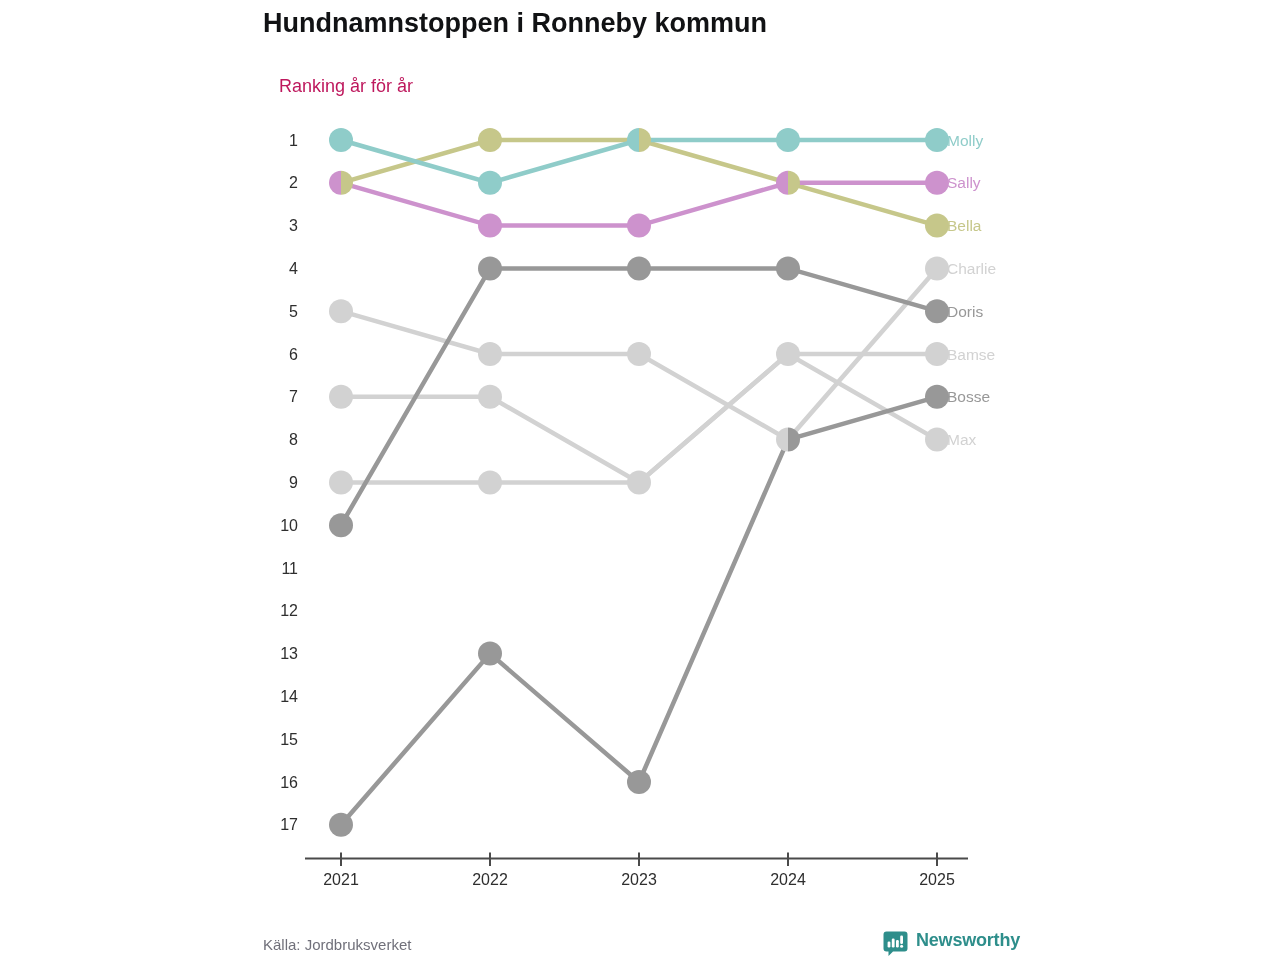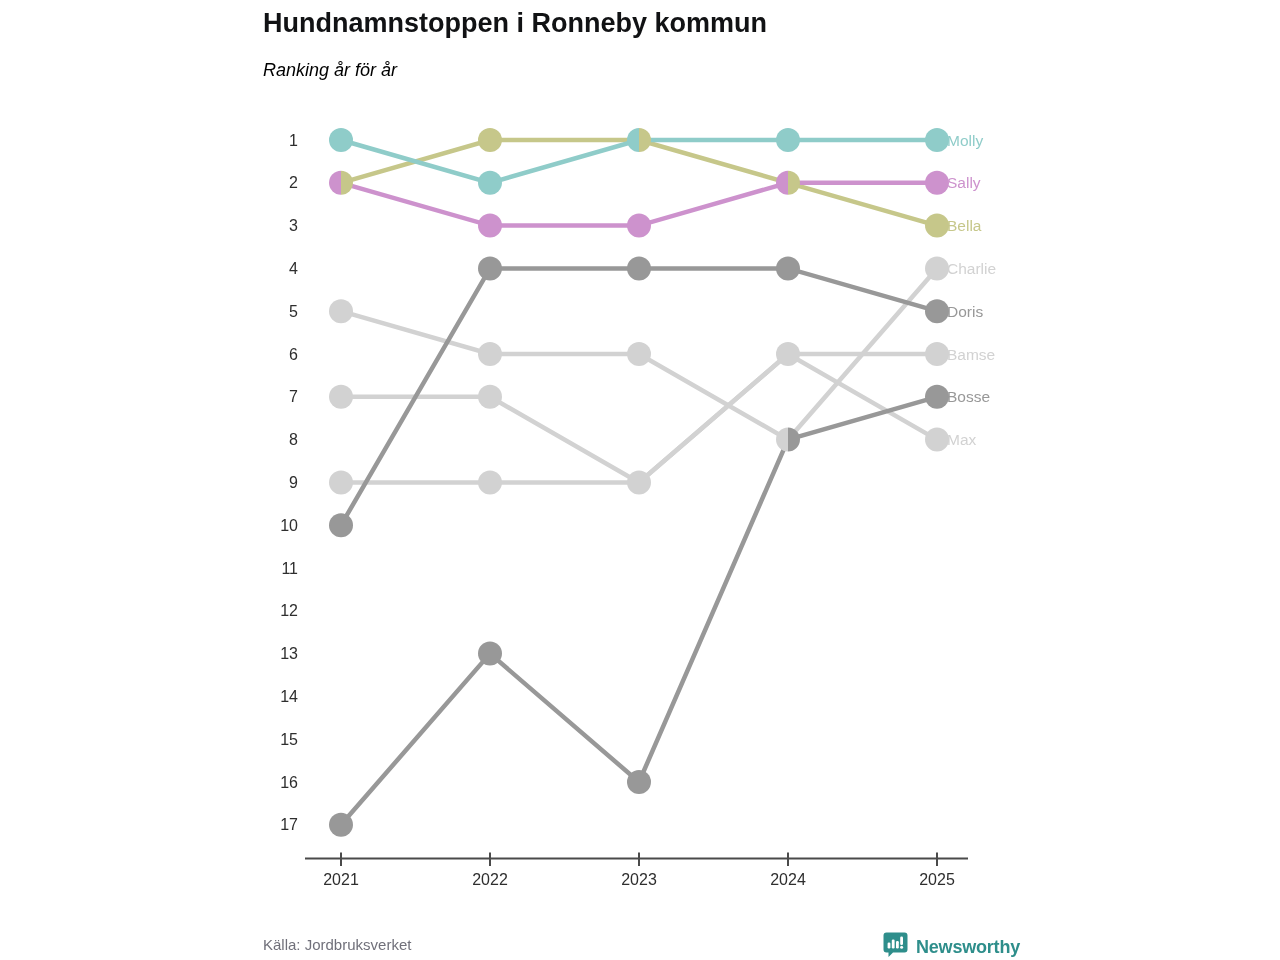--- a/index.html
+++ b/index.html
@@ -5,31 +5,31 @@
   html,body{margin:0;padding:0;background:#ffffff;}
   .canvas{
     position:relative;width:1180px;height:960px;background:#ffffff;overflow:hidden;
     font-family:"Liberation Sans", sans-serif;
   }
   .chart-title{
     position:absolute;left:263px;top:8px;margin:0;
     font-size:27px;font-weight:700;color:#111214;letter-spacing:0;
   }
   .chart-subtitle{
-    position:absolute;left:263px;top:60px;margin:0;
-    font-size:18px;font-weight:400;color:#000000;font-style:italic;
+    position:absolute;left:263px;top:60px;margin:16px;
+    font-size:18px;font-weight:400;color:#be185d;
   }
   #chart-svg{position:absolute;left:0;top:0;}
   .footer-source{
     position:absolute;left:263px;top:936px;
     font-size:15px;color:#70707a;
   }
   .brand{
     position:absolute;left:882px;top:930px;height:28px;
-    display:flex;align-items:flex-end;gap:7px;
+    display:flex;align-items:flex-start;gap:7px;
   }
   .brand-word{
     font-size:18px;font-weight:700;color:#2e8e8b;letter-spacing:-0.2px;
   }
 </style>
 </head>
 <body>
 
 <div class="canvas">
 

